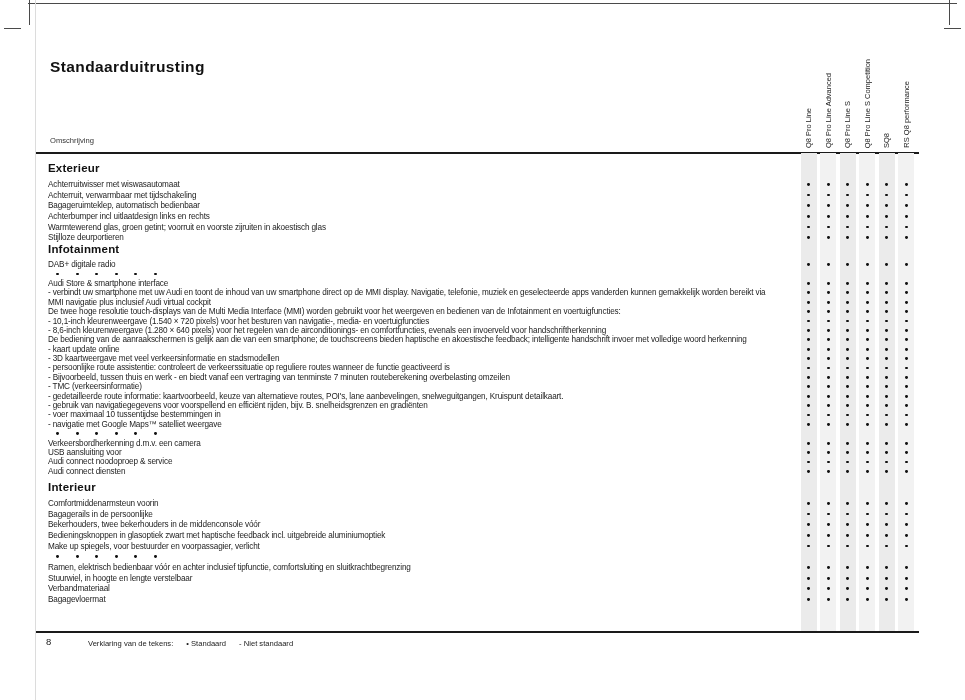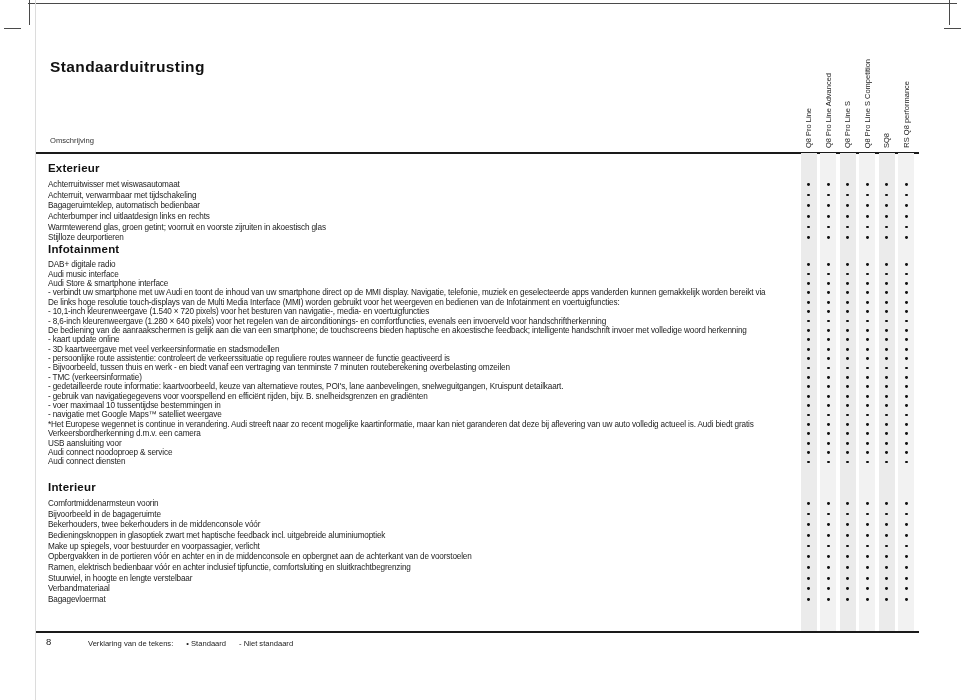--- a/index.html
+++ b/index.html
@@ -257,21 +257,20 @@
           </span>
           <span class="dot-cell">
             <i class="dot" style="background: rgb(17, 17, 17);"></i>
           </span>
           <span class="dot-cell">
             <i class="dot" style="background: rgb(17, 17, 17);"></i>
           </span>
         </div>
       </div>
       <div class="row">
-        <div class="row-label">Audi music interface</div>
         <div class="row-dots">
           <span class="dot-cell">
             <i class="dot" style="background: rgb(17, 17, 17);"></i>
           </span>
           <span class="dot-cell">
             <i class="dot" style="background: rgb(17, 17, 17);"></i>
           </span>
           <span class="dot-cell">
             <i class="dot" style="background: rgb(17, 17, 17);"></i>
           </span>
@@ -326,21 +325,44 @@
           </span>
           <span class="dot-cell">
             <i class="dot" style="background: rgb(17, 17, 17);"></i>
           </span>
           <span class="dot-cell">
             <i class="dot" style="background: rgb(17, 17, 17);"></i>
           </span>
         </div>
       </div>
       <div class="row">
-        <div class="row-label">De links hoge resolutie touch-displays van de Multi Media Interface (MMI) worden gebruikt voor het weergeven en bedienen van de Infotainment en voertuigfuncties:</div>
+        <div class="row-label">MMI navigatie plus inclusief Audi virtual cockpit</div>
+        <div class="row-dots">
+          <span class="dot-cell">
+            <i class="dot" style="background: rgb(17, 17, 17);"></i>
+          </span>
+          <span class="dot-cell">
+            <i class="dot" style="background: rgb(17, 17, 17);"></i>
+          </span>
+          <span class="dot-cell">
+            <i class="dot" style="background: rgb(17, 17, 17);"></i>
+          </span>
+          <span class="dot-cell">
+            <i class="dot" style="background: rgb(17, 17, 17);"></i>
+          </span>
+          <span class="dot-cell">
+            <i class="dot" style="background: rgb(17, 17, 17);"></i>
+          </span>
+          <span class="dot-cell">
+            <i class="dot" style="background: rgb(17, 17, 17);"></i>
+          </span>
+        </div>
+      </div>
+      <div class="row">
+        <div class="row-label">De twee hoge resolutie touch-displays van de Multi Media Interface (MMI) worden gebruikt voor het weergeven en bedienen van de Infotainment en voertuigfuncties:</div>
         <div class="row-dots">
           <span class="dot-cell">
             <i class="dot" style="background: rgb(17, 17, 17);"></i>
           </span>
           <span class="dot-cell">
             <i class="dot" style="background: rgb(17, 17, 17);"></i>
           </span>
           <span class="dot-cell">
             <i class="dot" style="background: rgb(17, 17, 17);"></i>
           </span>
@@ -625,21 +647,20 @@
           </span>
           <span class="dot-cell">
             <i class="dot" style="background: rgb(17, 17, 17);"></i>
           </span>
           <span class="dot-cell">
             <i class="dot" style="background: rgb(17, 17, 17);"></i>
           </span>
         </div>
       </div>
       <div class="row">
-        <div class="row-label">*Het Europese wegennet is continue in verandering. Audi streeft naar zo recent mogelijke kaartinformatie, maar kan niet garanderen dat deze bij aflevering van uw auto volledig actueel is.  Audi biedt gratis</div>
         <div class="row-dots">
           <span class="dot-cell">
             <i class="dot" style="background: rgb(17, 17, 17);"></i>
           </span>
           <span class="dot-cell">
             <i class="dot" style="background: rgb(17, 17, 17);"></i>
           </span>
           <span class="dot-cell">
             <i class="dot" style="background: rgb(17, 17, 17);"></i>
           </span>
@@ -766,21 +787,21 @@
           </span>
           <span class="dot-cell">
             <i class="dot" style="background: rgb(17, 17, 17);"></i>
           </span>
           <span class="dot-cell">
             <i class="dot" style="background: rgb(17, 17, 17);"></i>
           </span>
         </div>
       </div>
       <div class="row">
-        <div class="row-label">Bijvoorbeeld in de bagageruimte</div>
+        <div class="row-label">Bagagerails in de persoonlijke</div>
         <div class="row-dots">
           <span class="dot-cell">
             <i class="dot" style="background: rgb(17, 17, 17);"></i>
           </span>
           <span class="dot-cell">
             <i class="dot" style="background: rgb(17, 17, 17);"></i>
           </span>
           <span class="dot-cell">
             <i class="dot" style="background: rgb(17, 17, 17);"></i>
           </span>
@@ -858,21 +879,20 @@
           </span>
           <span class="dot-cell">
             <i class="dot" style="background: rgb(17, 17, 17);"></i>
           </span>
           <span class="dot-cell">
             <i class="dot" style="background: rgb(17, 17, 17);"></i>
           </span>
         </div>
       </div>
       <div class="row">
-        <div class="row-label">Opbergvakken in de portieren vóór en achter en in de middenconsole en opbergnet aan de achterkant van de voorstoelen</div>
         <div class="row-dots">
           <span class="dot-cell">
             <i class="dot" style="background: rgb(17, 17, 17);"></i>
           </span>
           <span class="dot-cell">
             <i class="dot" style="background: rgb(17, 17, 17);"></i>
           </span>
           <span class="dot-cell">
             <i class="dot" style="background: rgb(17, 17, 17);"></i>
           </span>

